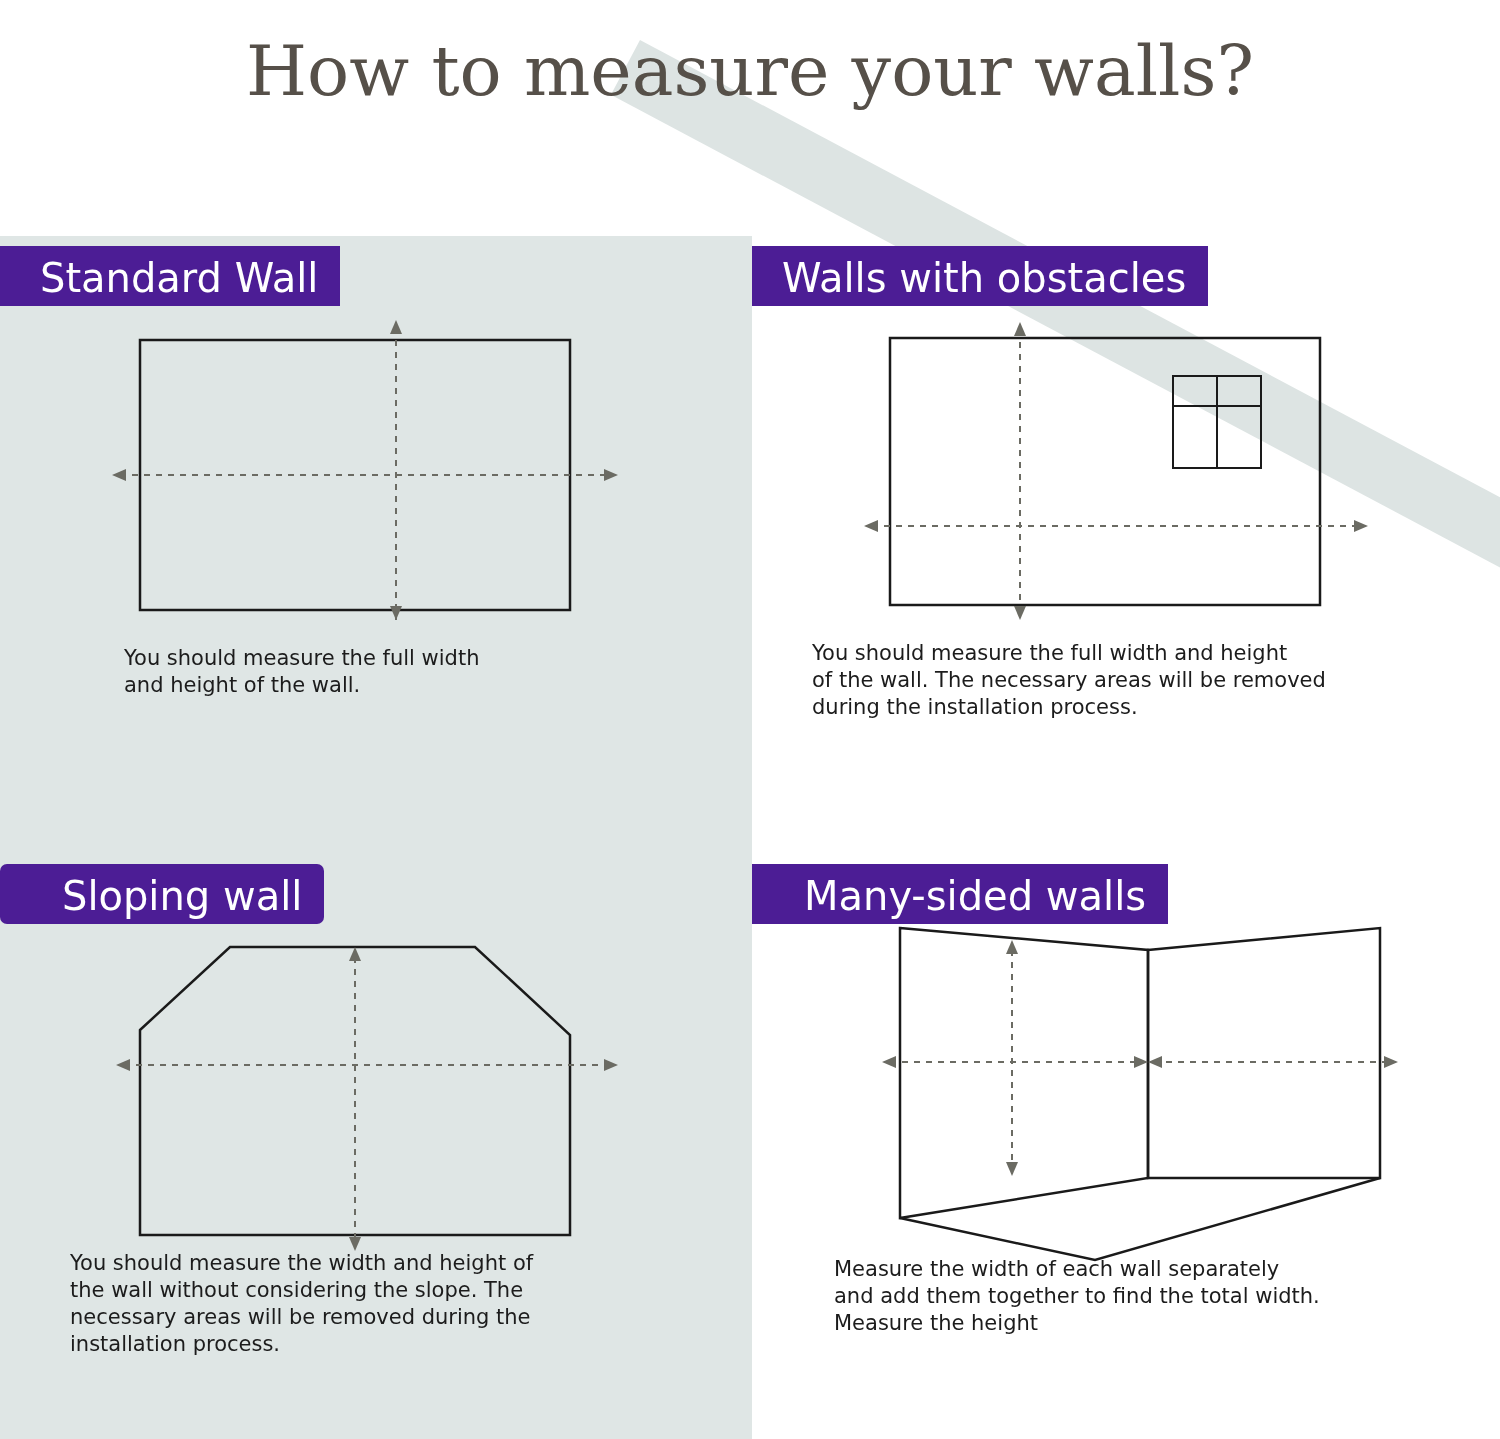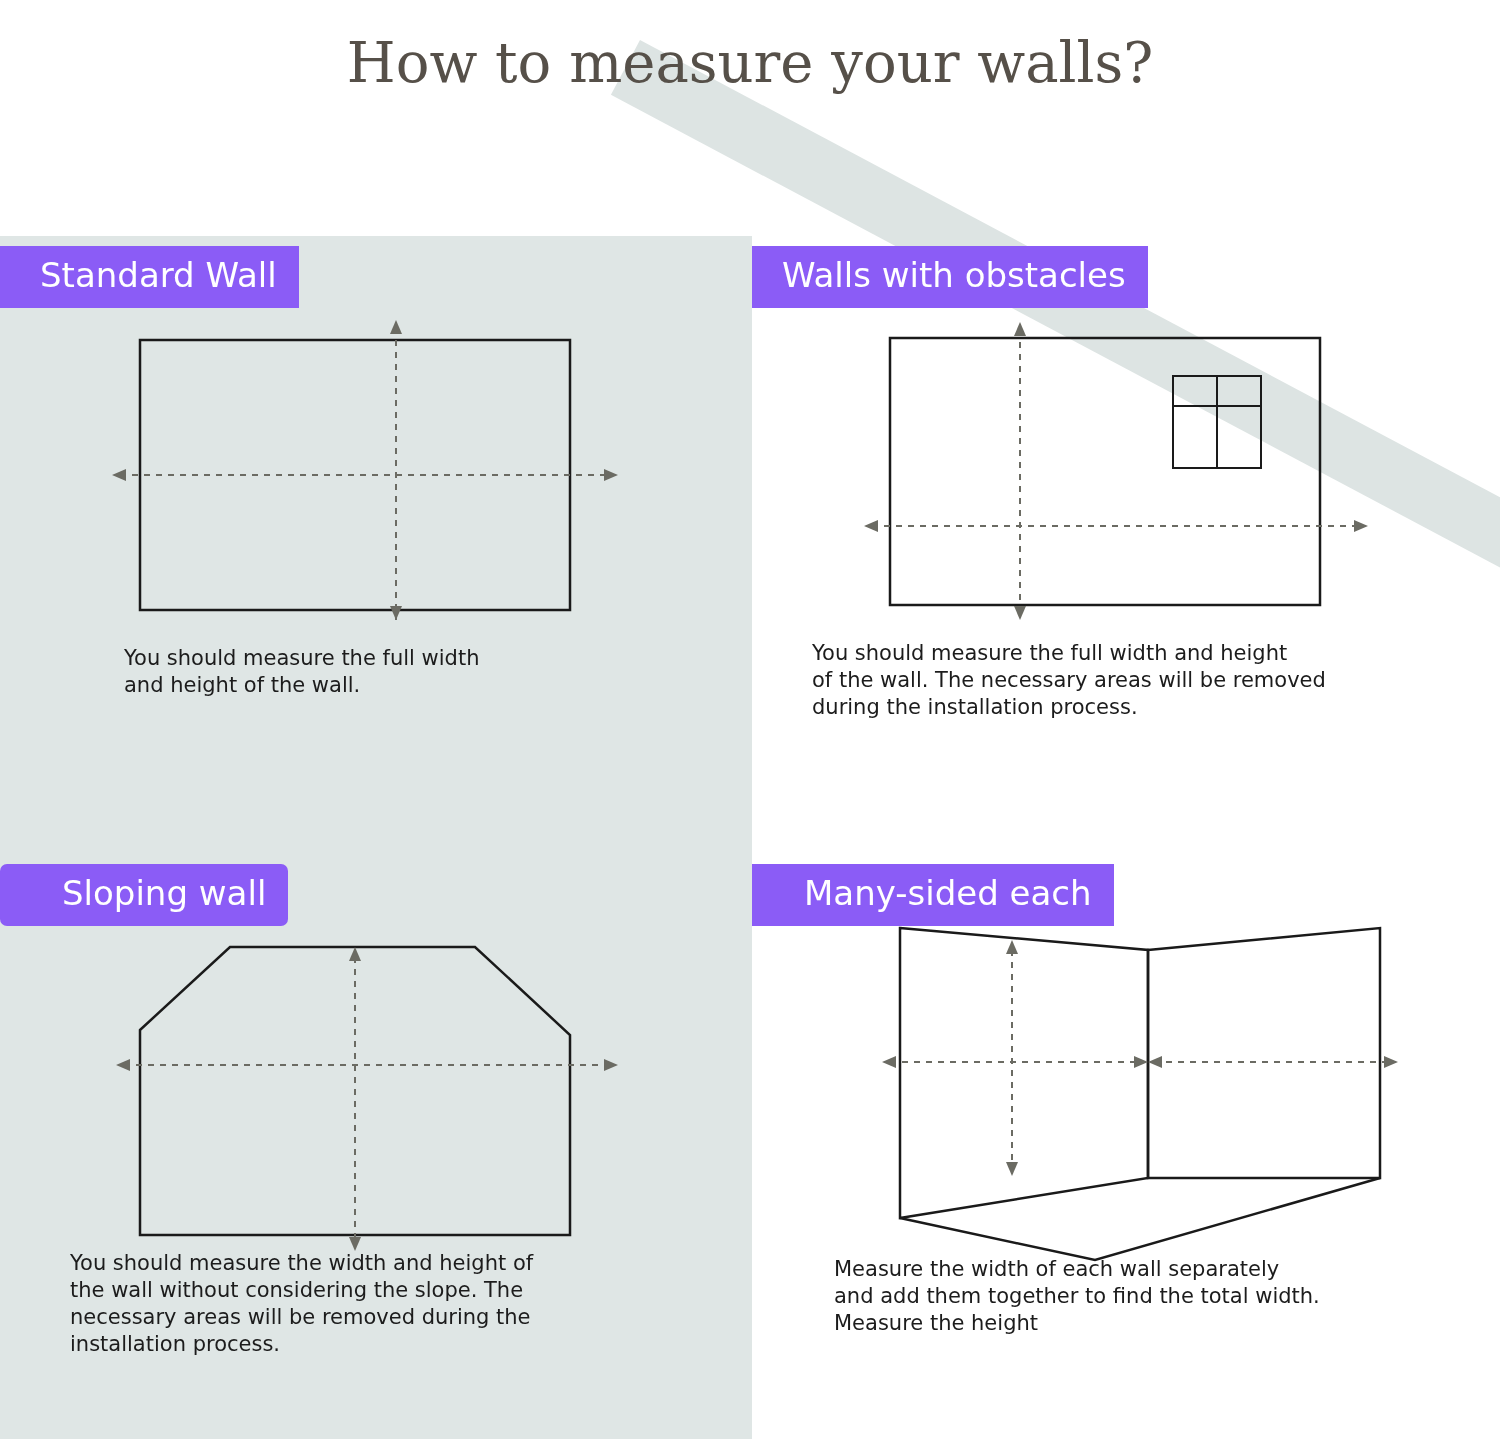--- a/index.html
+++ b/index.html
@@ -48,34 +48,34 @@
   }
 
   
   .page-title {
     position: absolute;
     left: 0;
     top: 30px;
     width: 1500px;
     text-align: center;
     font-family: "DejaVu Serif", serif;
-    font-size: 56px;
+    font-size: 70px;
     color: #565049;
     letter-spacing: 0px;
     white-space: nowrap;
   }
 
   
   .chip {
     position: absolute;
-    background: #8b5cf6;
+    background: #4c1d95;
     color: #ffffff;
-    font-size: 34px;
+    font-size: 40px;
     line-height: 1;
-    padding: 12px 22px 16px 22px;
+    padding: 12px 22px 8px 22px;
     white-space: nowrap;
     font-family: "DejaVu Sans", sans-serif;
   }
 
   .chip-standard { left: 0;   top: 246px; padding-left: 40px; }
   .chip-obstacle { left: 752px; top: 246px; padding-left: 30px; }
   .chip-sloping  { left: 0;   top: 864px; padding-left: 62px; border-radius: 7px; }
   .chip-many     { left: 752px; top: 864px; padding-left: 52px; }
 
   
@@ -181,21 +181,21 @@
       <polygon points="508,140 494,134 494,146" stroke="none"></polygon>
     </g>
   </svg>
 </div>
 
 <div class="caption cap-sloping">You should measure the width and height of
 the wall without considering the slope. The
 necessary areas will be removed during the
 installation process.</div>
 
-<div class="chip chip-many">Many-sided each</div>
+<div class="chip chip-many">Many-sided walls</div>
 
 <div class="figure fig-many">
   <svg width="560" height="400" viewBox="0 0 560 400" xmlns="http://www.w3.org/2000/svg">
     <g stroke="#1a1a1a" stroke-width="2.5" fill="none">
 
       <path d="M40,18 L288,40 L288,268 L40,308 Z"></path>
 
       <path d="M288,40 L520,18 L520,268 L288,268 Z"></path>
 
       <path d="M40,308 L235,350 L520,268"></path>

